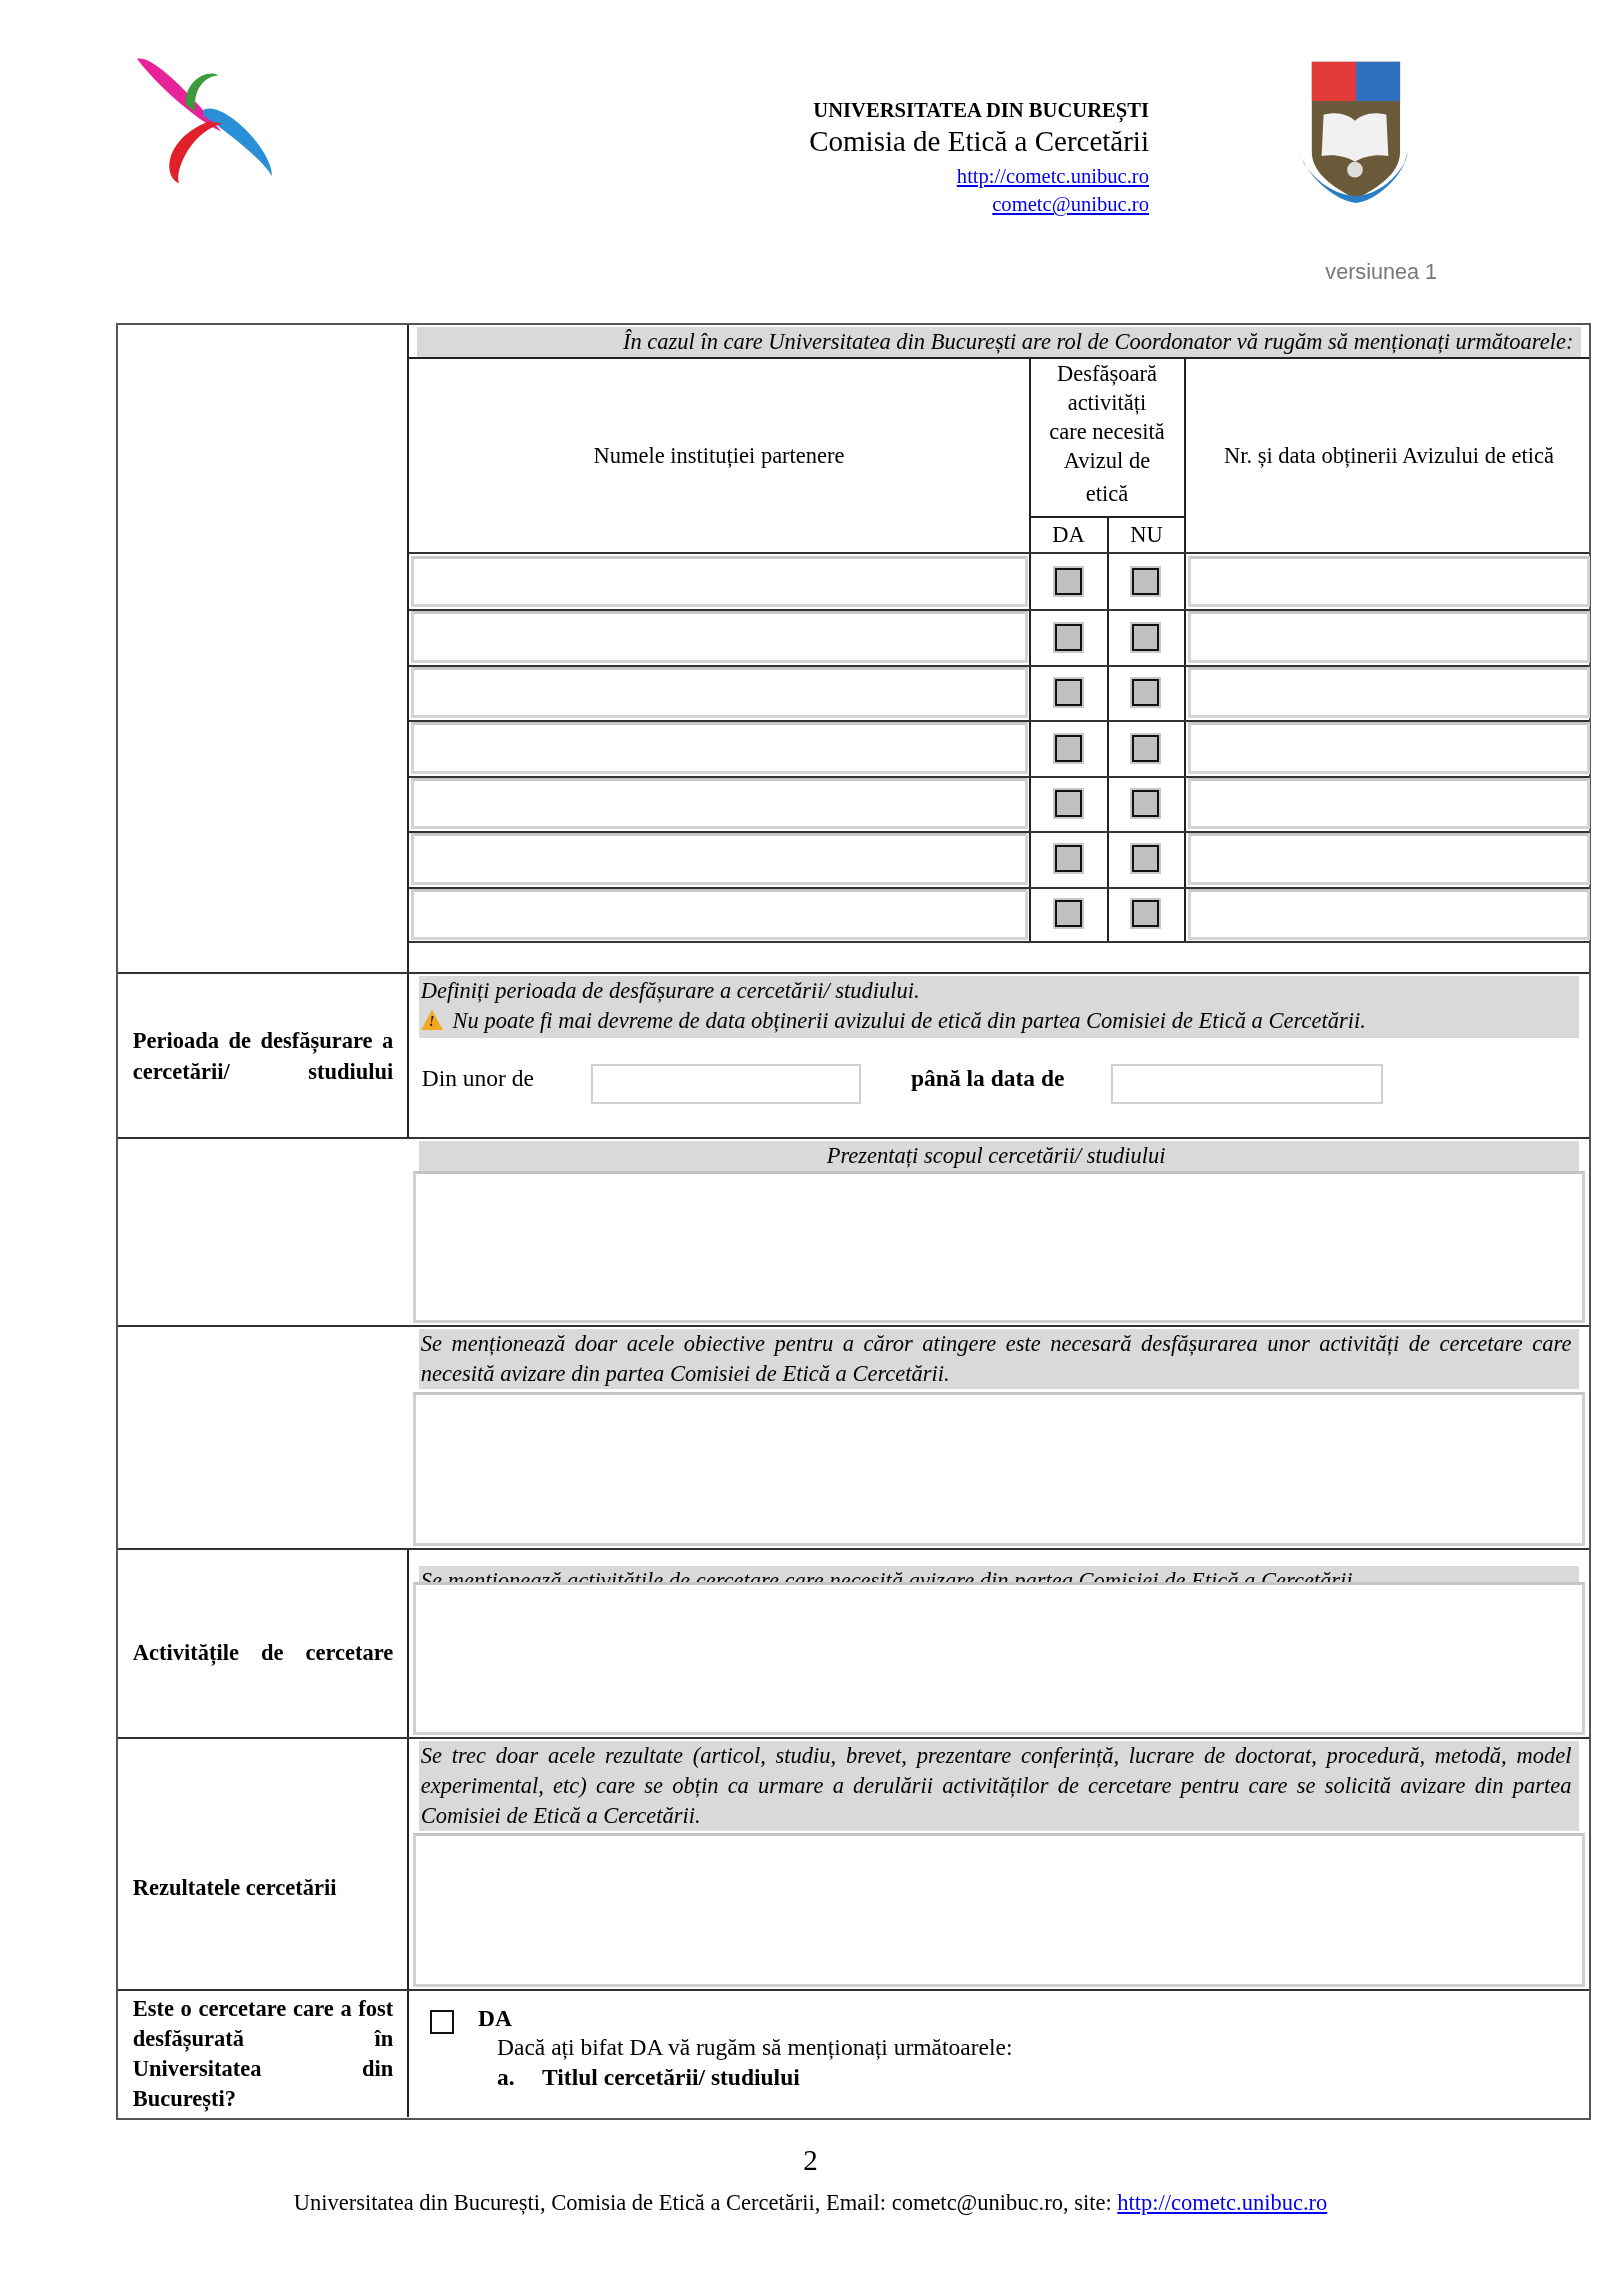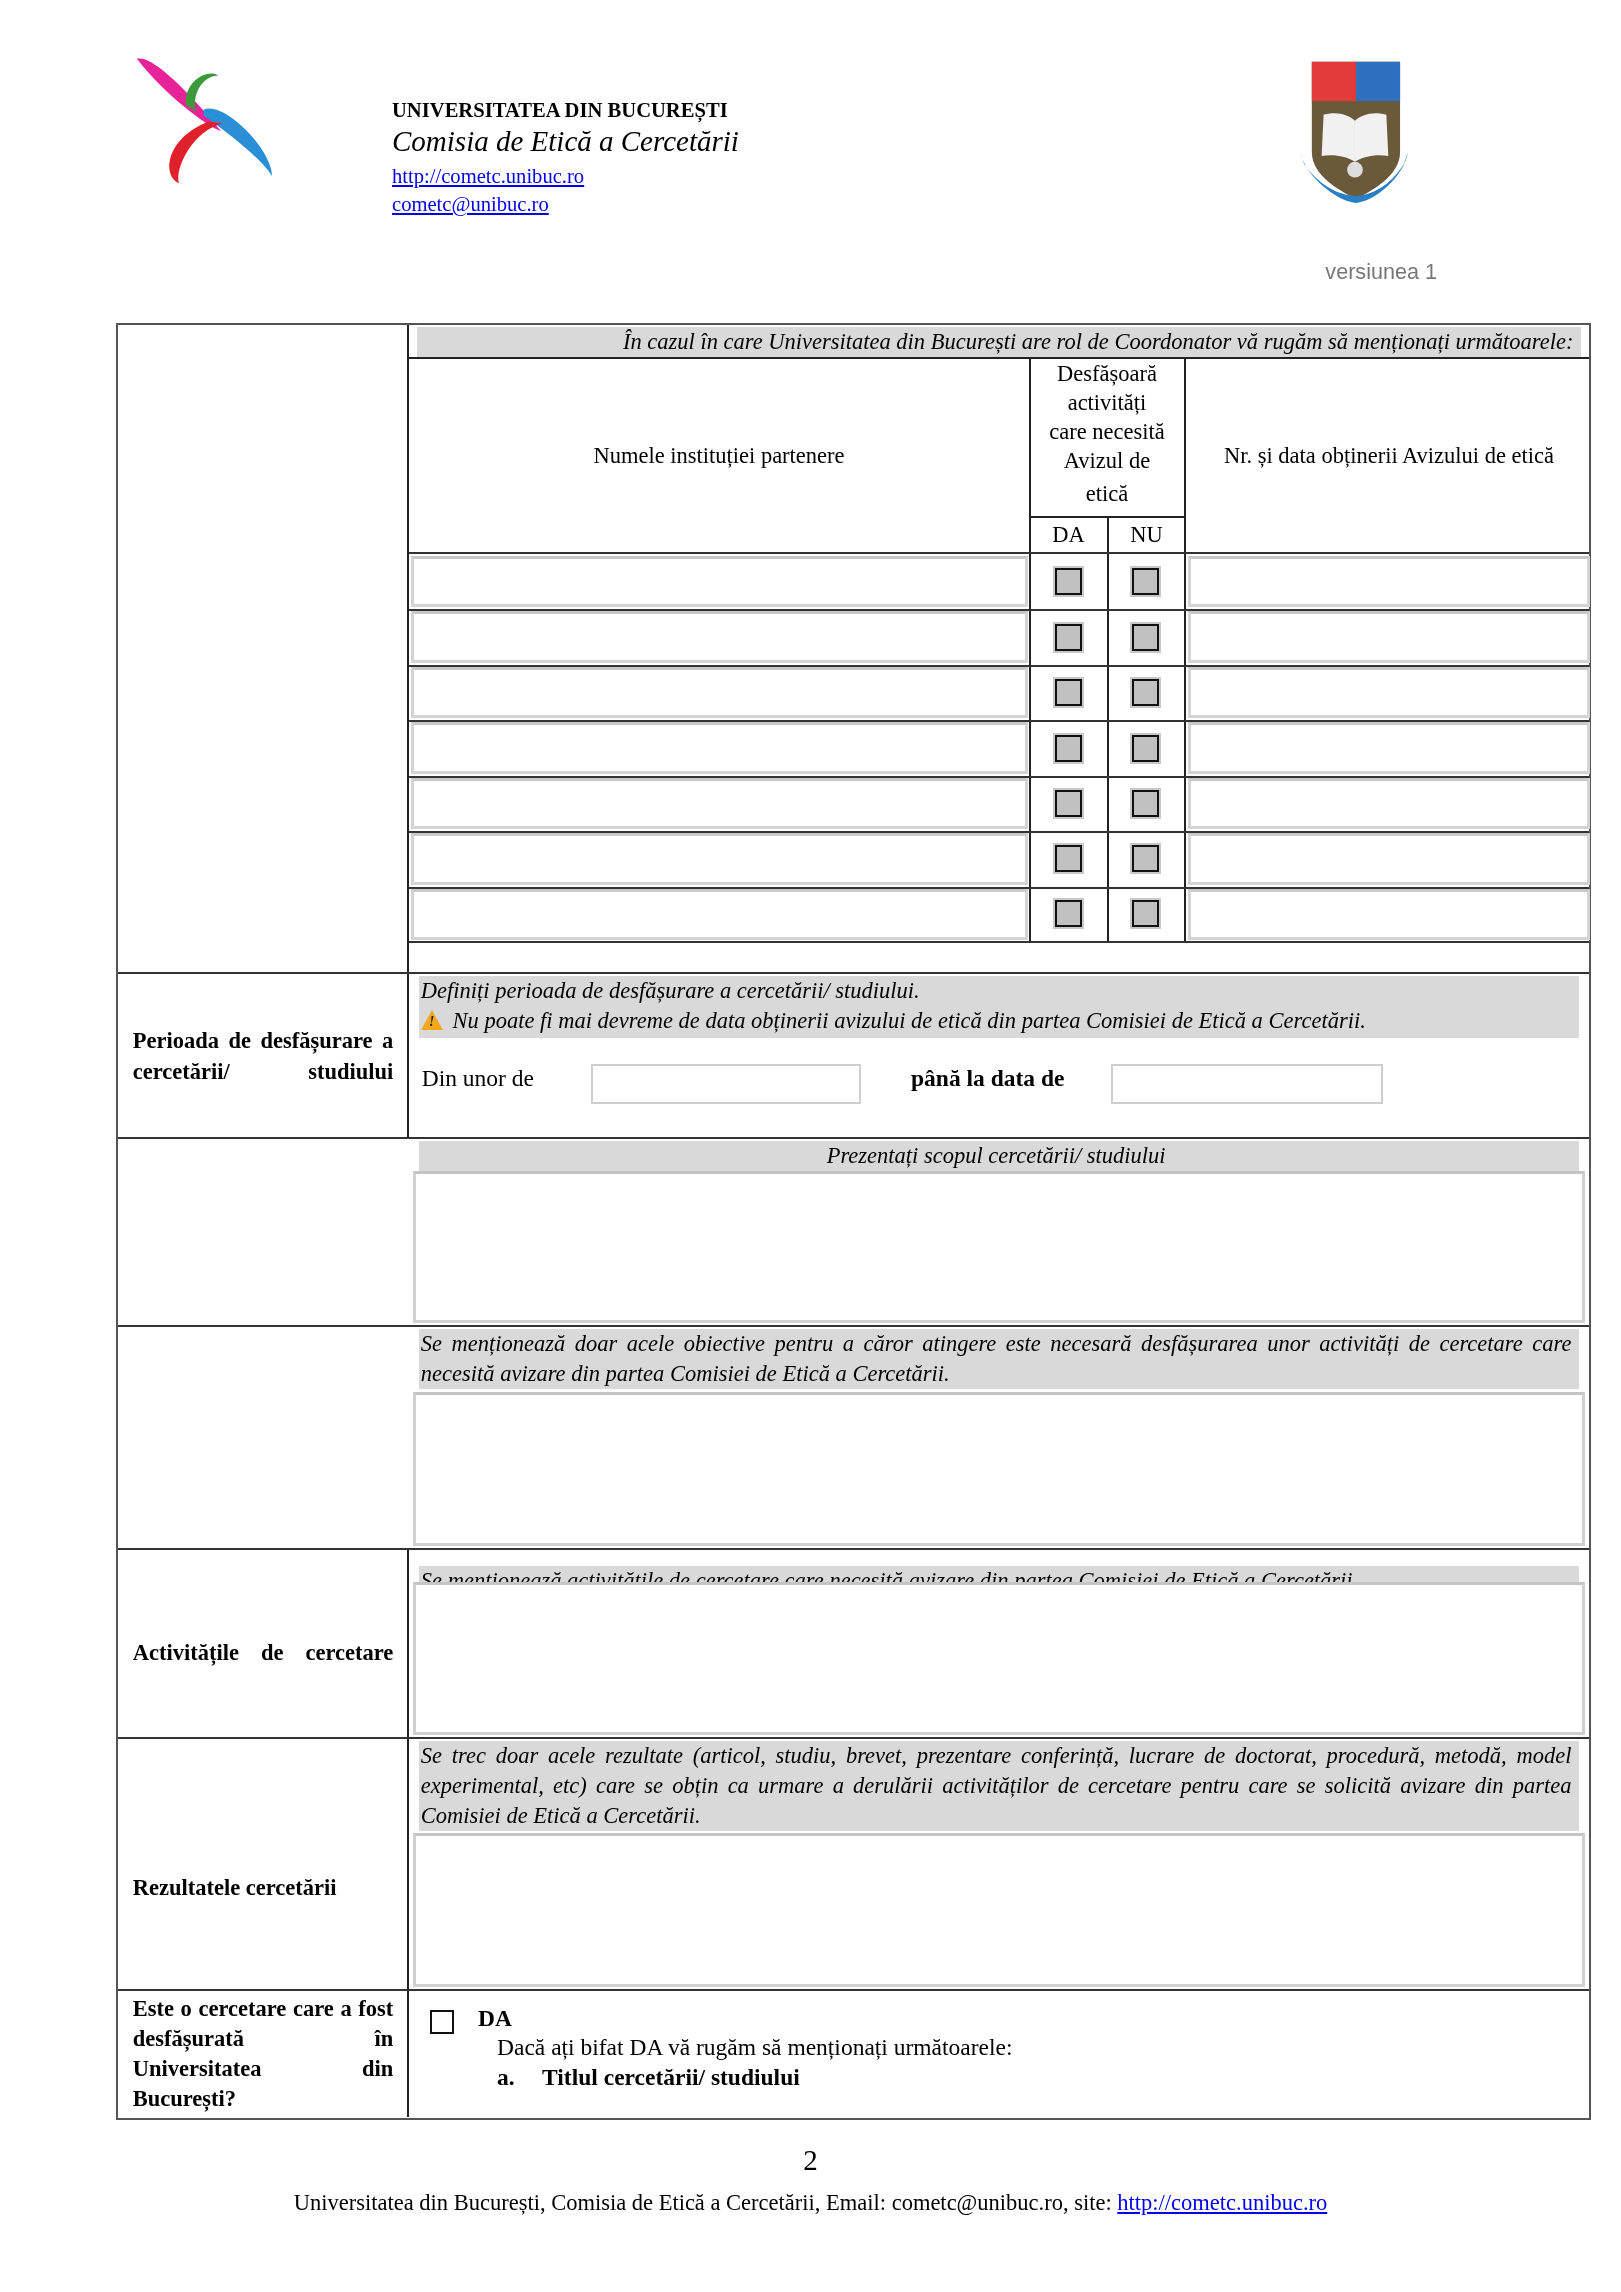--- a/index.html
+++ b/index.html
@@ -2,23 +2,23 @@
 <html><head>
 <meta charset="utf-8">
 <style>
   html, body { margin:0; padding:0; background:#ffffff; }
   body { width:1621px; height:2293px; position:relative; font-family:"Liberation Serif", serif; color:#000; overflow:hidden; }
   .abs { position:absolute; }
 
   
   .logo-left { left:125px; top:51px; width:157px; height:137px; }
   .logo-right { left:1292px; top:54px; width:123px; height:152px; }
-  .hdr { left:392px; width:745px; text-align:left; }
+  .hdr { left:404px; width:745px; text-align:right; }
   .hdr-uni { top:99px; font-weight:bold; font-size:20.6px; }
-  .hdr-com { top:125px; font-size:29px;font-style:italic; }
+  .hdr-com { top:125px; font-size:29px; }
   .hdr-link { font-size:20.6px; color:#0000ee; text-decoration:underline; }
   .hdr-l1 { top:165px; }
   .hdr-l2 { top:193px; }
   .version { right:184px; top:259px; font-family:"Liberation Sans", sans-serif; font-size:21.6px; color:#777; }
 
   
   .main { left:116px; top:323px; width:1475px; height:1797px; border:2px solid #555; box-sizing:border-box; }
   .row { position:absolute; left:0; width:1471px; border-bottom:2px solid #333; box-sizing:border-box; }
   .row:last-child { border-bottom:none; }
   .lab { position:absolute; left:0; top:0; bottom:0; width:291px; border-right:2px solid #222; box-sizing:border-box; padding:0 13.7px 0 14.7px; display:flex; align-items:center; }

